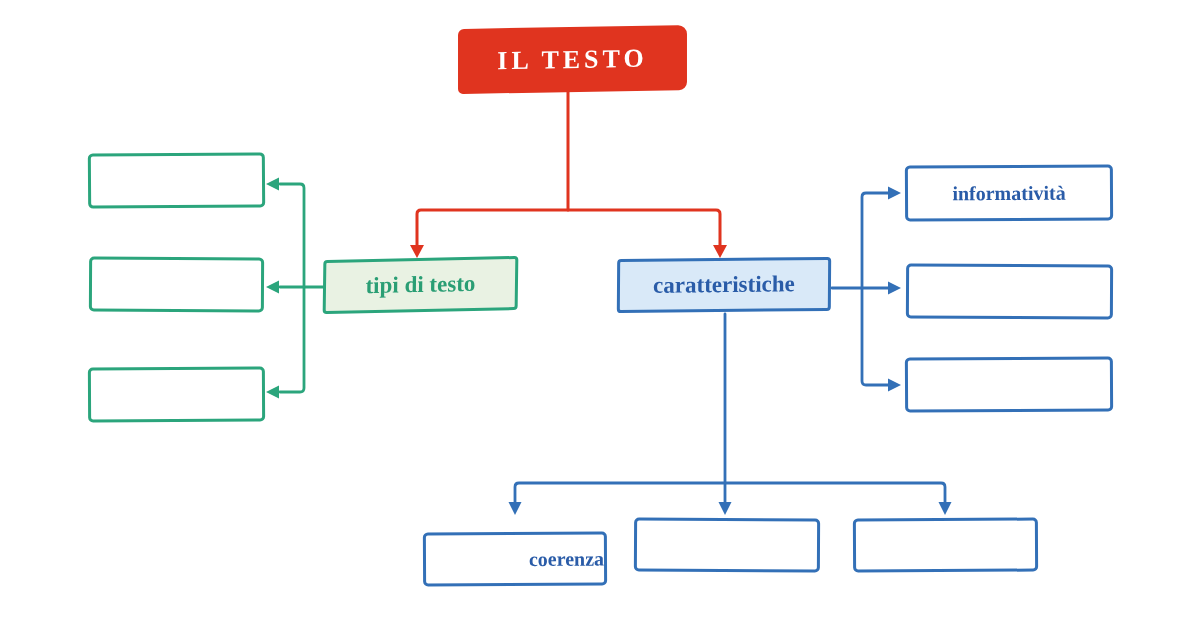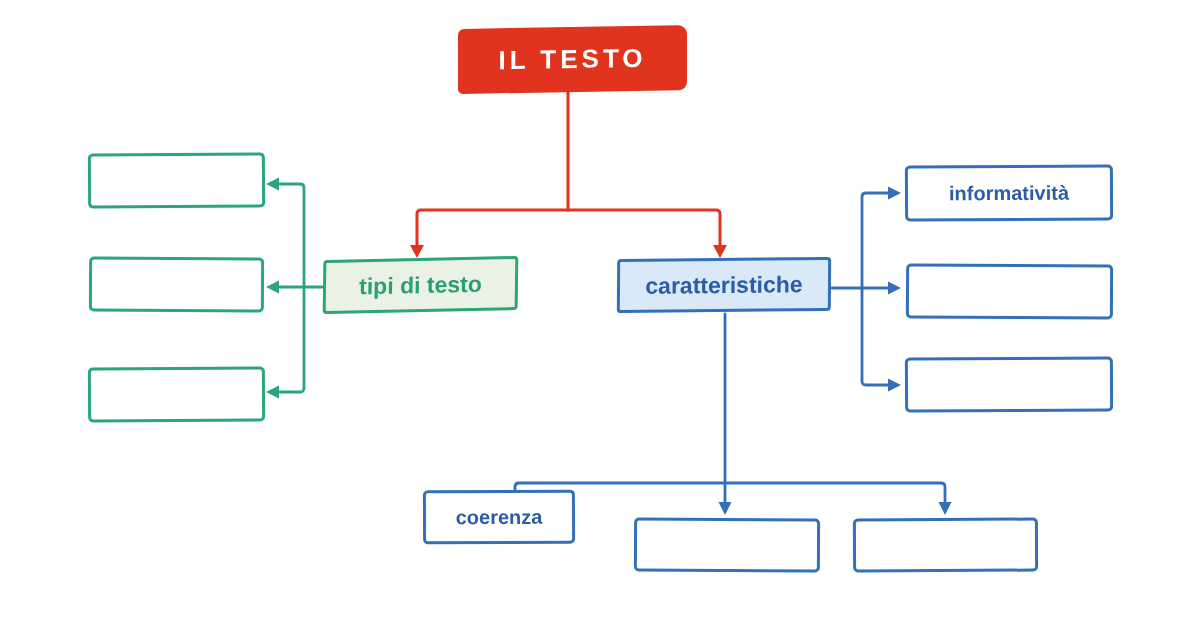--- a/index.html
+++ b/index.html
@@ -1,18 +1,18 @@
 <!DOCTYPE html>
 <html><head>
 <meta charset="utf-8">
 <style>
   html,body{margin:0;padding:0;background:#ffffff;}
   .canvas{
     position:relative;width:1200px;height:630px;background:#ffffff;
-    font-family:Liberation Sans, sans-serif;
+    font-family:Liberation Serif, serif;
     overflow:hidden;
   }
   .connectors{position:absolute;left:0;top:0;width:1200px;height:630px;}
   .box{
     position:absolute;display:flex;align-items:center;justify-content:center;
     box-sizing:border-box;font-weight:bold;
   }
   
   .root{
     left:458px;top:27px;width:229px;height:65px;
@@ -36,21 +36,21 @@
   
   .leaf{background:#ffffff;font-size:20px;border-radius:5px;}
   .leaf.green{border:3.5px solid #2BA57C;color:#2A9E74;}
   .leaf.blue{border:3px solid #3370B7;color:#2A5CA8;}
   .l1{left:88px;top:153px;width:177px;height:55px;transform:rotate(-0.4deg);}
   .l2{left:89px;top:257px;width:175px;height:55px;transform:rotate(0.3deg);}
   .l3{left:88px;top:367px;width:177px;height:55px;transform:rotate(-0.3deg);}
   .r1{left:905px;top:165px;width:208px;height:56px;transform:rotate(-0.3deg);}
   .r2{left:906px;top:264px;width:207px;height:55px;transform:rotate(0.3deg);}
   .r3{left:905px;top:357px;width:208px;height:55px;transform:rotate(-0.3deg);}
-  .b1{left:423px;top:490px;width:152px;height:54px;transform:rotate(-0.3deg);}
+  .b1{left:423px;top:532px;width:184px;height:54px;transform:rotate(-0.3deg);justify-content:flex-end;}
   .b2{left:634px;top:518px;width:186px;height:54px;transform:rotate(0.3deg);}
   .b3{left:853px;top:518px;width:185px;height:54px;transform:rotate(-0.3deg);}
 </style>
 </head>
 <body>
 
 <div class="canvas">
 
   <svg class="connectors" viewBox="0 0 1200 630" xmlns="http://www.w3.org/2000/svg">
 

